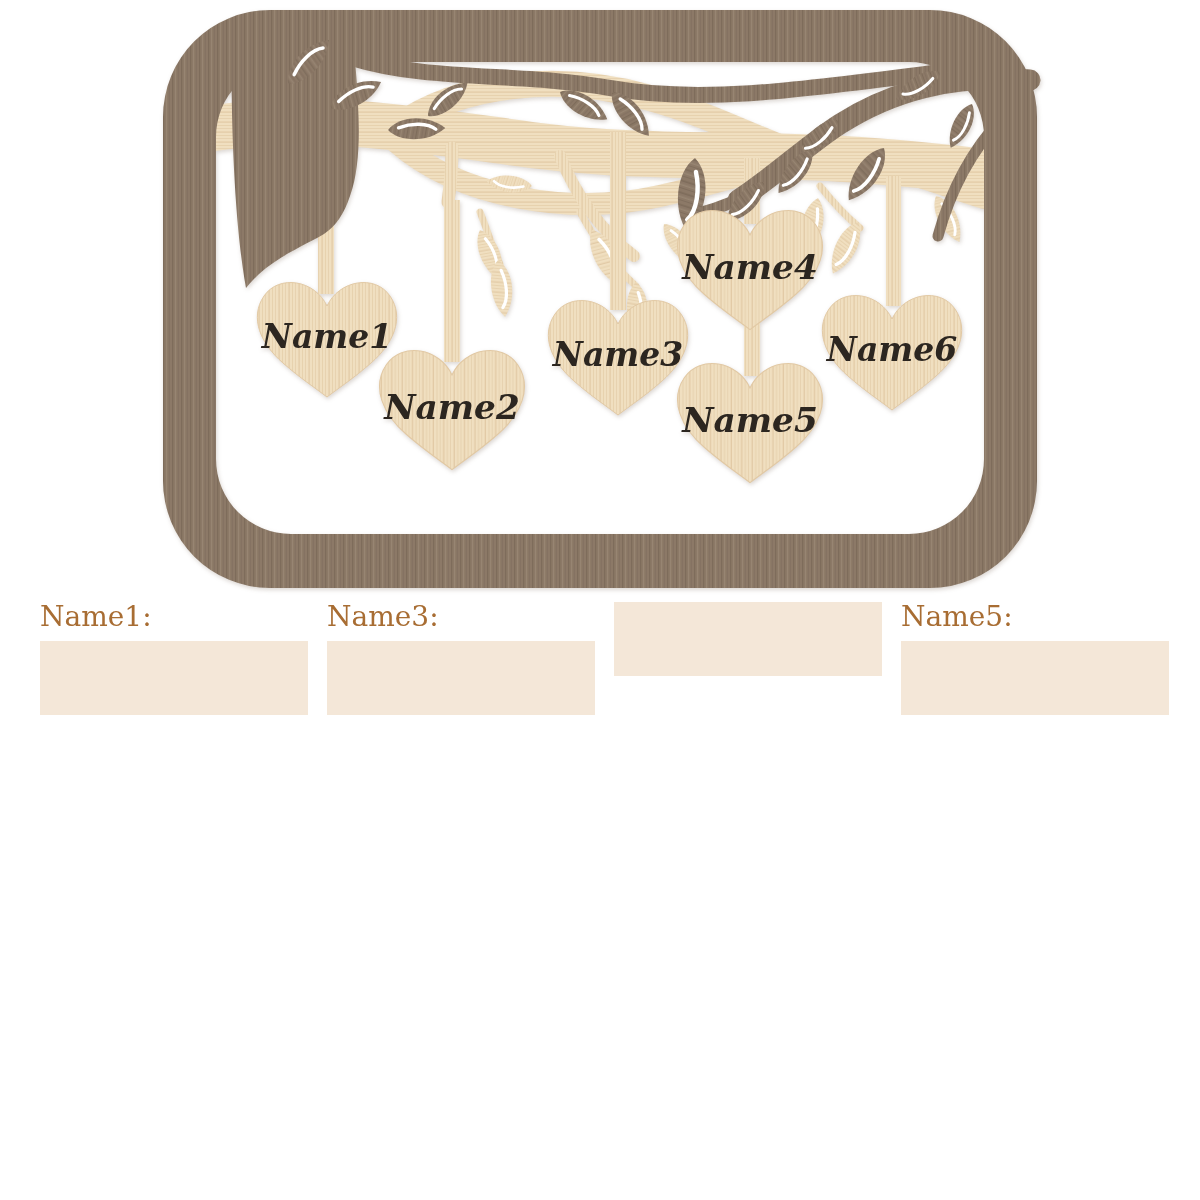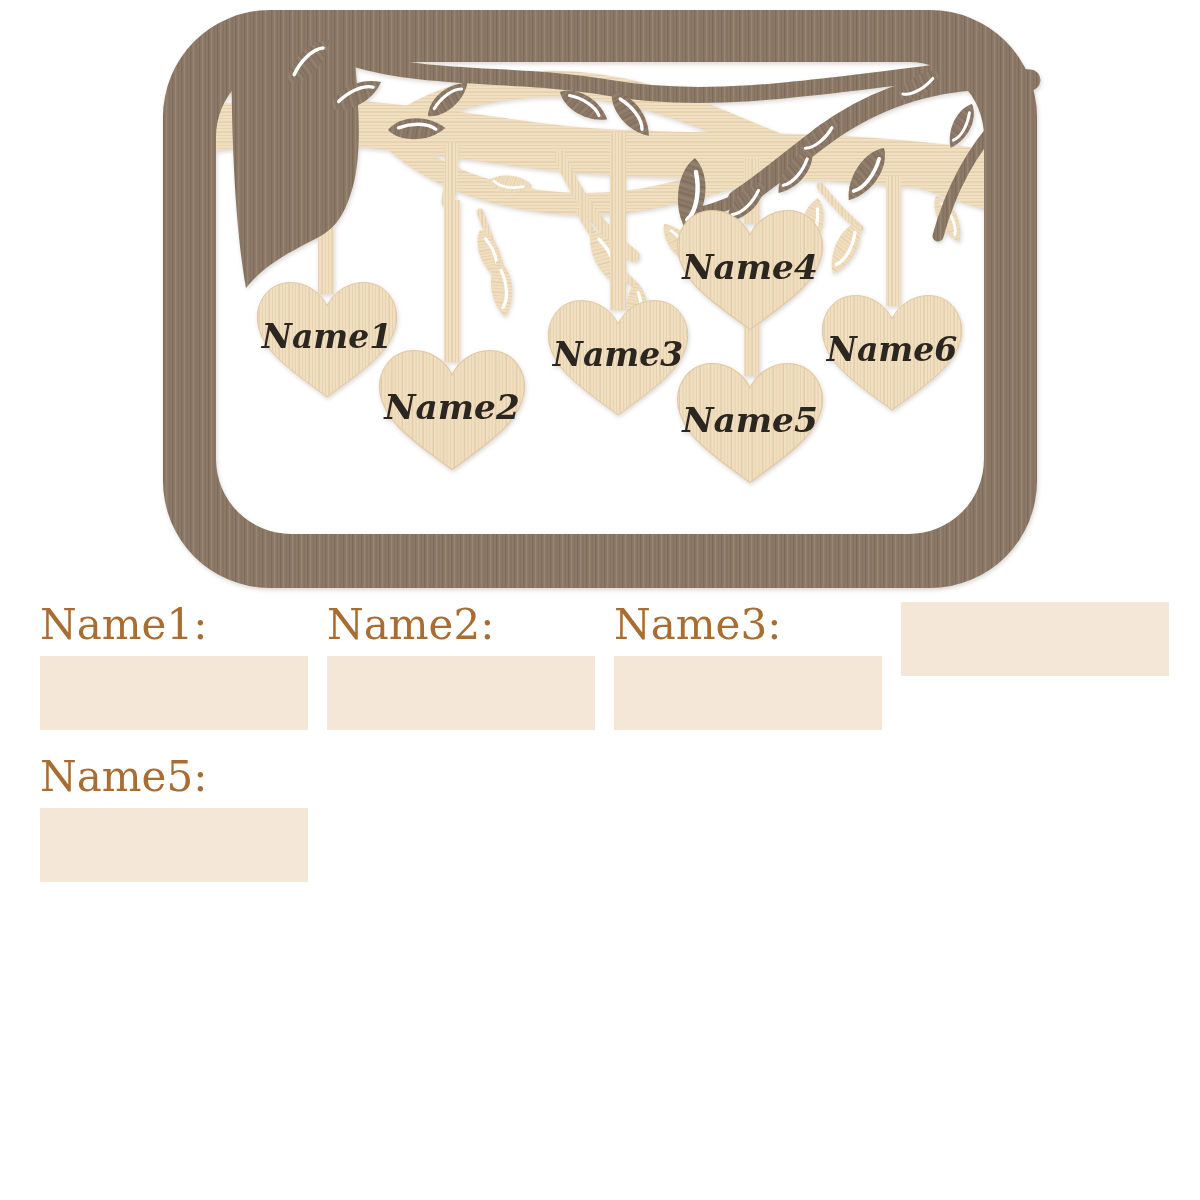--- a/index.html
+++ b/index.html
@@ -27,21 +27,21 @@
   .form-area { padding-left: 40px; margin-top: 2px; }
   .fields {
     display: grid;
     grid-template-columns: repeat(4, 268px);
     column-gap: 19px;
     row-gap: 24px;
   }
   .field {}
   .f-label {
     font-family: "DejaVu Serif", serif;
-    font-size: 42px;
+    font-size: 28px;
     line-height: 1.1;
     color: #a86d33;
     margin-bottom: 8px;
     white-space: nowrap;
   }
   .f-input {
     width: 100%;
     height: 74px;
     background: #f4e7d8;
     border: none;
@@ -237,24 +237,20 @@
   </div>
 
   <div class="form-area">
     <div class="fields">
 
       <div class="field">
         <div class="f-label">Name1:</div>
         <input class="f-input" type="text" value="" style="">
       </div>
 
-      <div class="field">
-        <div class="f-label">Name2:</div>
-        <input class="f-input" type="text" value="" style="">
-      </div>
 
       <div class="field">
         <div class="f-label">Name3:</div>
         <input class="f-input" type="text" value="" style="">
       </div>
 
       <div class="field">
         <input class="f-input" type="text" value="" style="">
       </div>
 

